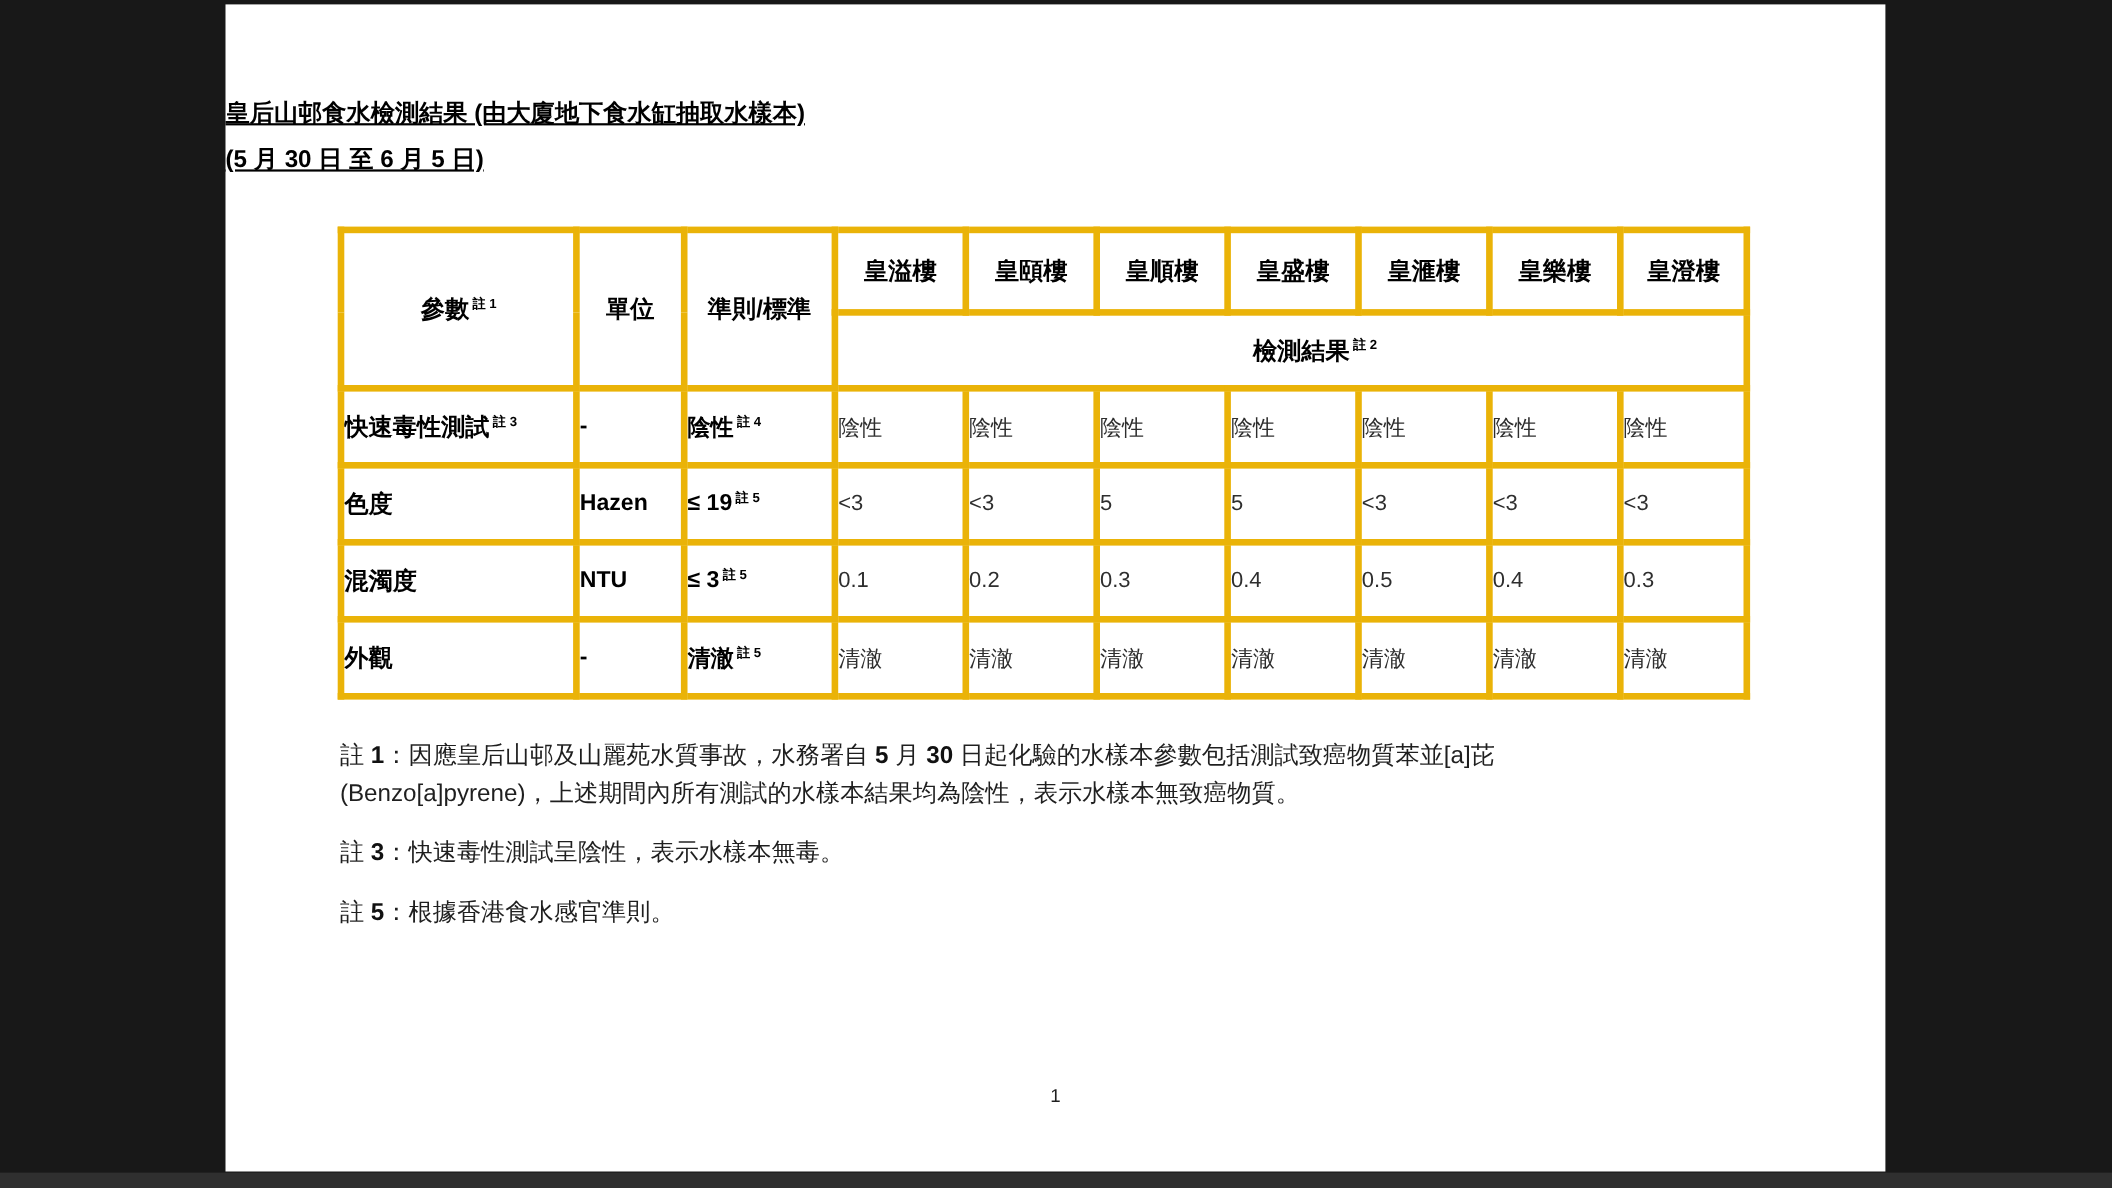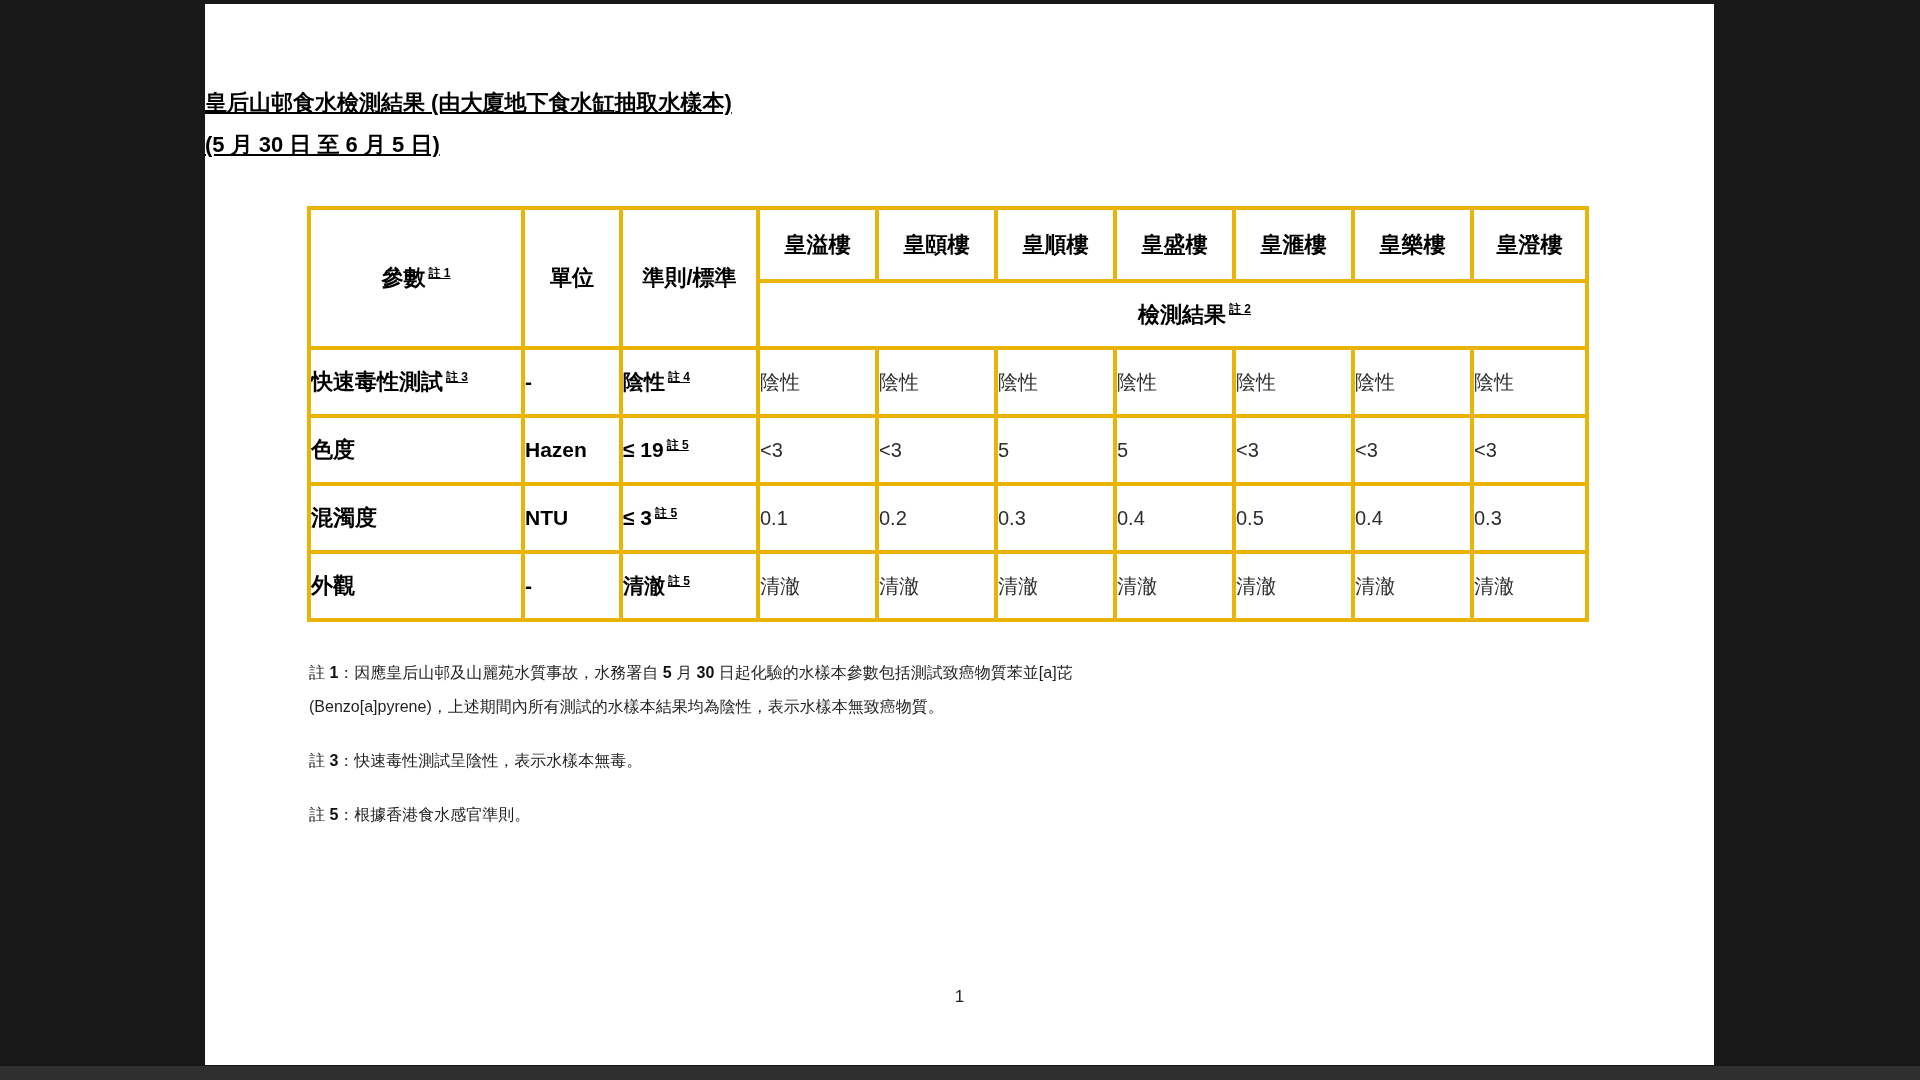--- a/index.html
+++ b/index.html
@@ -37,21 +37,21 @@
   }
   .doc-subtitle { margin-top: 14px; }
 
   table.results {
     border-collapse: collapse;
     table-layout: fixed;
     width: 1278px;
     margin: 47px 0 0 102px;
   }
   table.results th, table.results td {
-    border: 4px solid #eab308;
+    border: 6px solid #eab308;
     vertical-align: middle;
     padding: 0;
     overflow: hidden;
   }
   tr.hrow1 th { height: 69px; font-size: 22px; font-weight: bold; }
   tr.hrow2 th { height: 63px; font-size: 22px; font-weight: bold; padding-left: 44px; }
   tr.drow  td { height: 64px; }
   td.param-cell {
     text-align: left;
     padding-left: 8px;
@@ -66,29 +66,28 @@
     font-size: 20px;
     font-weight: normal;
     color: #2e2e2e;
   }
   sup.note-ref {
     font-size: 12px;
     font-weight: bold;
     vertical-align: super;
     line-height: 0;
     margin-left: 3px;
-    text-decoration: underline;
   }
   .notes {
     margin: 34px 0 0 104px;
     width: 1320px;
   }
   .note {
     margin: 0 0 20px 0;
-    font-size: 16px;
+    font-size: 22px;
     line-height: 34px;
     color: #1f1f1f;
     white-space: pre-line;
   }
   .note b { color: #111; }
   .page-number {
     position: absolute;
     left: 0;
     right: 0;
     top: 983px;

